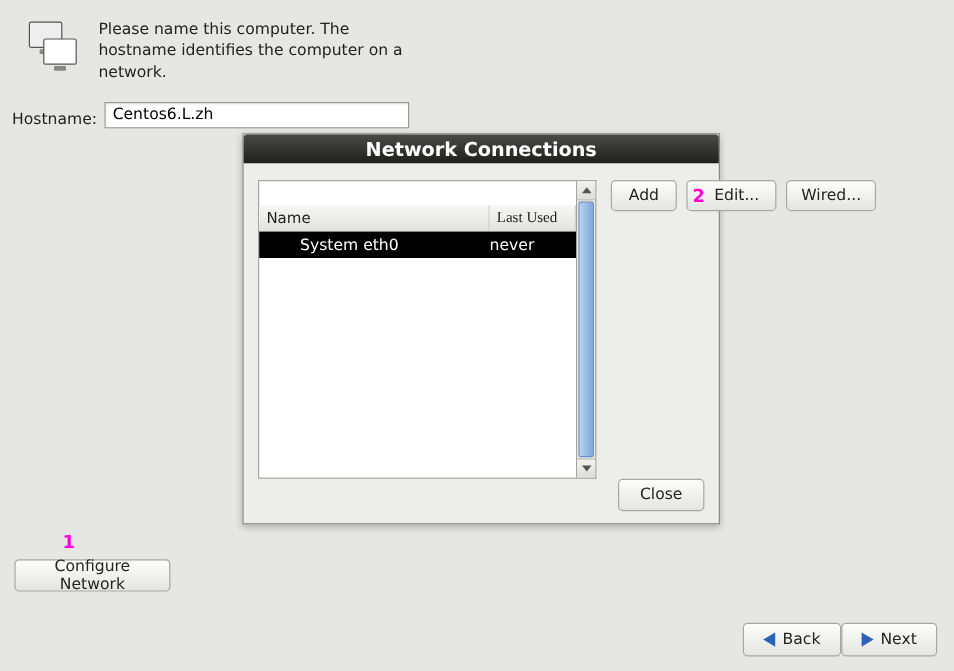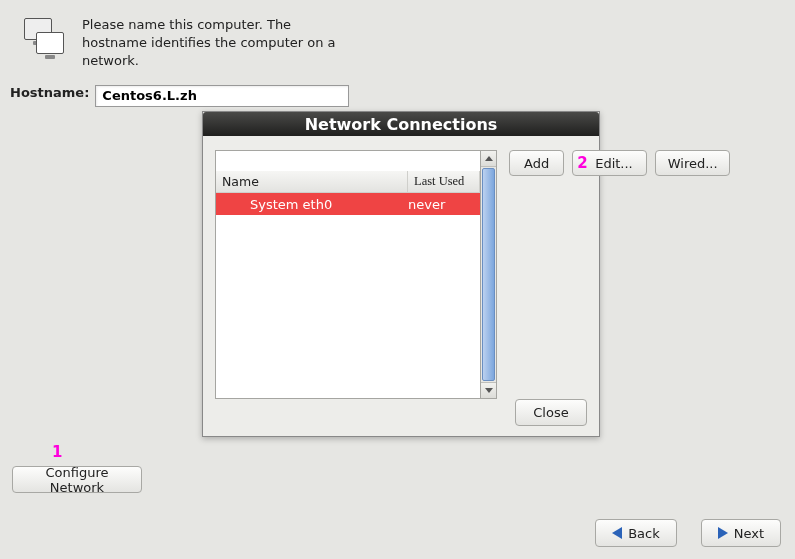--- a/index.html
+++ b/index.html
@@ -36,23 +36,22 @@
     content: ""; position: absolute; left: 50%; bottom: -6px; transform: translateX(-50%);
     width: 10px; height: 4px; background: #888; border-radius: 1px;
   }
   .header-text {
     max-width: 260px;
     line-height: 1.4;
     padding-top: 2px;
   }
   .hostname-row {
     display: flex;
-    align-items: flex-start;
+    align-items: flex-end;
     padding: 4px 10px 4px 10px;
-    font-weight: bold;
   }
   .hostname-row label { margin-right: 6px; }
   .text-input {
     border: 1px solid #999;
     background: #fff;
     padding: 2px 6px;
     height: 22px;
     width: 254px;
     font: inherit;
     box-shadow: inset 1px 1px 2px rgba(0,0,0,.08);
@@ -84,21 +83,21 @@
   .btn.nav { height: 28px; padding: 4px 16px; }
   .configure-btn {
     position: absolute;
     left: 12px; top: 466px;
   }
   .footer {
     position: absolute;
     right: 14px;
     bottom: 12px;
     display: flex;
-    gap: 24px;
+    gap: 0;
     margin-top: 20px;
   }
   .arrow-left, .arrow-right {
     width: 0; height: 0;
     border-top: 6px solid transparent;
     border-bottom: 6px solid transparent;
   }
   .arrow-left { border-right: 10px solid #2a62b8; }
   .arrow-right { border-left: 10px solid #2a62b8; }
 
@@ -171,21 +170,21 @@
     width: 0; height: 0;
     border-left: 5px solid transparent;
     border-right: 5px solid transparent;
     border-top: 7px solid #222;
     margin-top: 2px;
   }
   .tree-item {
     display: flex;
     height: 22px;
     align-items: center;
-    background: #ef4444;
+    background: #000000;
     color: #fff;
   }
   .tree-item .cell-name { flex: 1; padding-left: 34px; }
   .tree-item .cell-last { width: 72px; }
   .vscroll {
     width: 16px;
     border: 1px solid #a5a5a1;
     border-left: none;
     background: #e7e7e4;
     position: relative;

